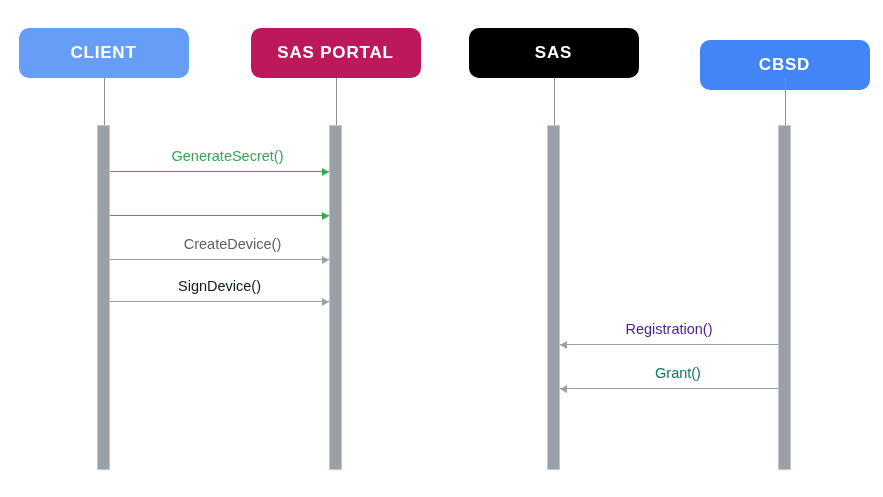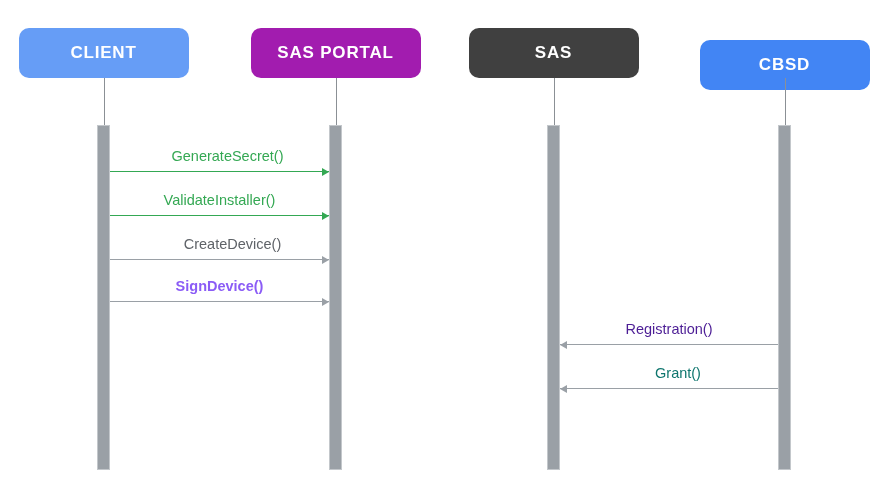--- a/index.html
+++ b/index.html
@@ -61,46 +61,45 @@
 </style>
 </head>
 <body>
 
 <div class="canvas">
     <div class="actor-box" style="left: 18.5px; top: 28px; width: 170px; background: rgb(102, 157, 246);">
       <span class="actor-label" style="color: rgb(255, 255, 255);">CLIENT</span>
     </div>
     <div class="lifeline-stem" style="left: 103.5px; top: 78px; height: 47px; background: rgb(139, 144, 149);"></div>
     <div class="activation-bar" style="left: 97px; top: 125px; height: 345px; background: rgb(154, 160, 166);"></div>
-    <div class="actor-box" style="left: 250.5px; top: 28px; width: 170px; background: #a21caf;">
+    <div class="actor-box" style="left: 250.5px; top: 28px; width: 170px; background: #be185d;">
       <span class="actor-label" style="color: rgb(255, 255, 255);">SAS PORTAL</span>
     </div>
     <div class="lifeline-stem" style="left: 335.5px; top: 78px; height: 47px; background: rgb(139, 144, 149);"></div>
     <div class="activation-bar" style="left: 329px; top: 125px; height: 345px; background: rgb(154, 160, 166);"></div>
-    <div class="actor-box" style="left: 468.5px; top: 28px; width: 170px; background: #404040;">
+    <div class="actor-box" style="left: 468.5px; top: 28px; width: 170px; background: #000000;">
       <span class="actor-label" style="color: rgb(255, 255, 255);">SAS</span>
     </div>
     <div class="lifeline-stem" style="left: 553.5px; top: 78px; height: 47px; background: rgb(139, 144, 149);"></div>
     <div class="activation-bar" style="left: 547px; top: 125px; height: 345px; background: rgb(154, 160, 166);"></div>
     <div class="actor-box" style="left: 699.5px; top: 40px; width: 170px; background: rgb(66, 133, 244);">
       <span class="actor-label" style="color: rgb(255, 255, 255);">CBSD</span>
     </div>
     <div class="lifeline-stem" style="left: 784.5px; top: 78px; height: 47px; background: rgb(139, 144, 149);"></div>
     <div class="activation-bar" style="left: 778px; top: 125px; height: 345px; background: rgb(154, 160, 166);"></div>
     <div class="message-line" style="left: 110px; top: 171px; width: 219px; border-top: 1.5px solid rgb(52, 168, 83);"></div>
     <div class="arrowhead" style="top: 168.25px; left: 322px; border-left: 7px solid rgb(52, 168, 83);"></div>
     <div class="message-label" style="left: 110px; width: 219px; top: 148px; color: rgb(52, 168, 83); margin-left: 8px;">GenerateSecret()</div>
     <div class="message-line" style="left: 110px; top: 215px; width: 219px; border-top: 1.5px solid rgb(52, 168, 83);"></div>
     <div class="arrowhead" style="top: 212.25px; left: 322px; border-left: 7px solid rgb(52, 168, 83);"></div>
-    <div class="message-label" style="left: 110px; width: 219px; top: 192px; color: rgb(52, 168, 83);">ValidateInstaller()</div>
     <div class="message-line" style="left: 110px; top: 259px; width: 219px; border-top: 1px solid rgb(154, 160, 166);"></div>
     <div class="arrowhead" style="top: 256px; left: 322px; border-left: 7px solid rgb(154, 160, 166);"></div>
     <div class="message-label" style="left: 110px; width: 219px; top: 236px; color: rgb(95, 99, 104); padding-left: 13px;">CreateDevice()</div>
     <div class="message-line" style="left: 110px; top: 301px; width: 219px; border-top: 1px solid rgb(154, 160, 166);"></div>
     <div class="arrowhead" style="top: 298px; left: 322px; border-left: 7px solid rgb(154, 160, 166);"></div>
-    <div class="message-label" style="left: 110px; width: 219px; top: 278px; color: #8b5cf6; font-weight: bold;">SignDevice()</div>
+    <div class="message-label" style="left: 110px; width: 219px; top: 278px; color: #0f172a;">SignDevice()</div>
     <div class="message-line" style="left: 560px; top: 344px; width: 218px; border-top: 1px solid rgb(154, 160, 166);"></div>
     <div class="arrowhead" style="top: 341px; left: 560px; border-right: 7px solid rgb(154, 160, 166);"></div>
     <div class="message-label" style="left: 560px; width: 218px; top: 321px; color: #4c1d95;">Registration()</div>
     <div class="message-line" style="left: 560px; top: 388px; width: 218px; border-top: 1px solid rgb(154, 160, 166);"></div>
     <div class="arrowhead" style="top: 385px; left: 560px; border-right: 7px solid rgb(154, 160, 166);"></div>
     <div class="message-label" style="left: 569px; width: 218px; top: 365px; color: #0f766e;">Grant()</div>
   </div>
 
 </body></html>

